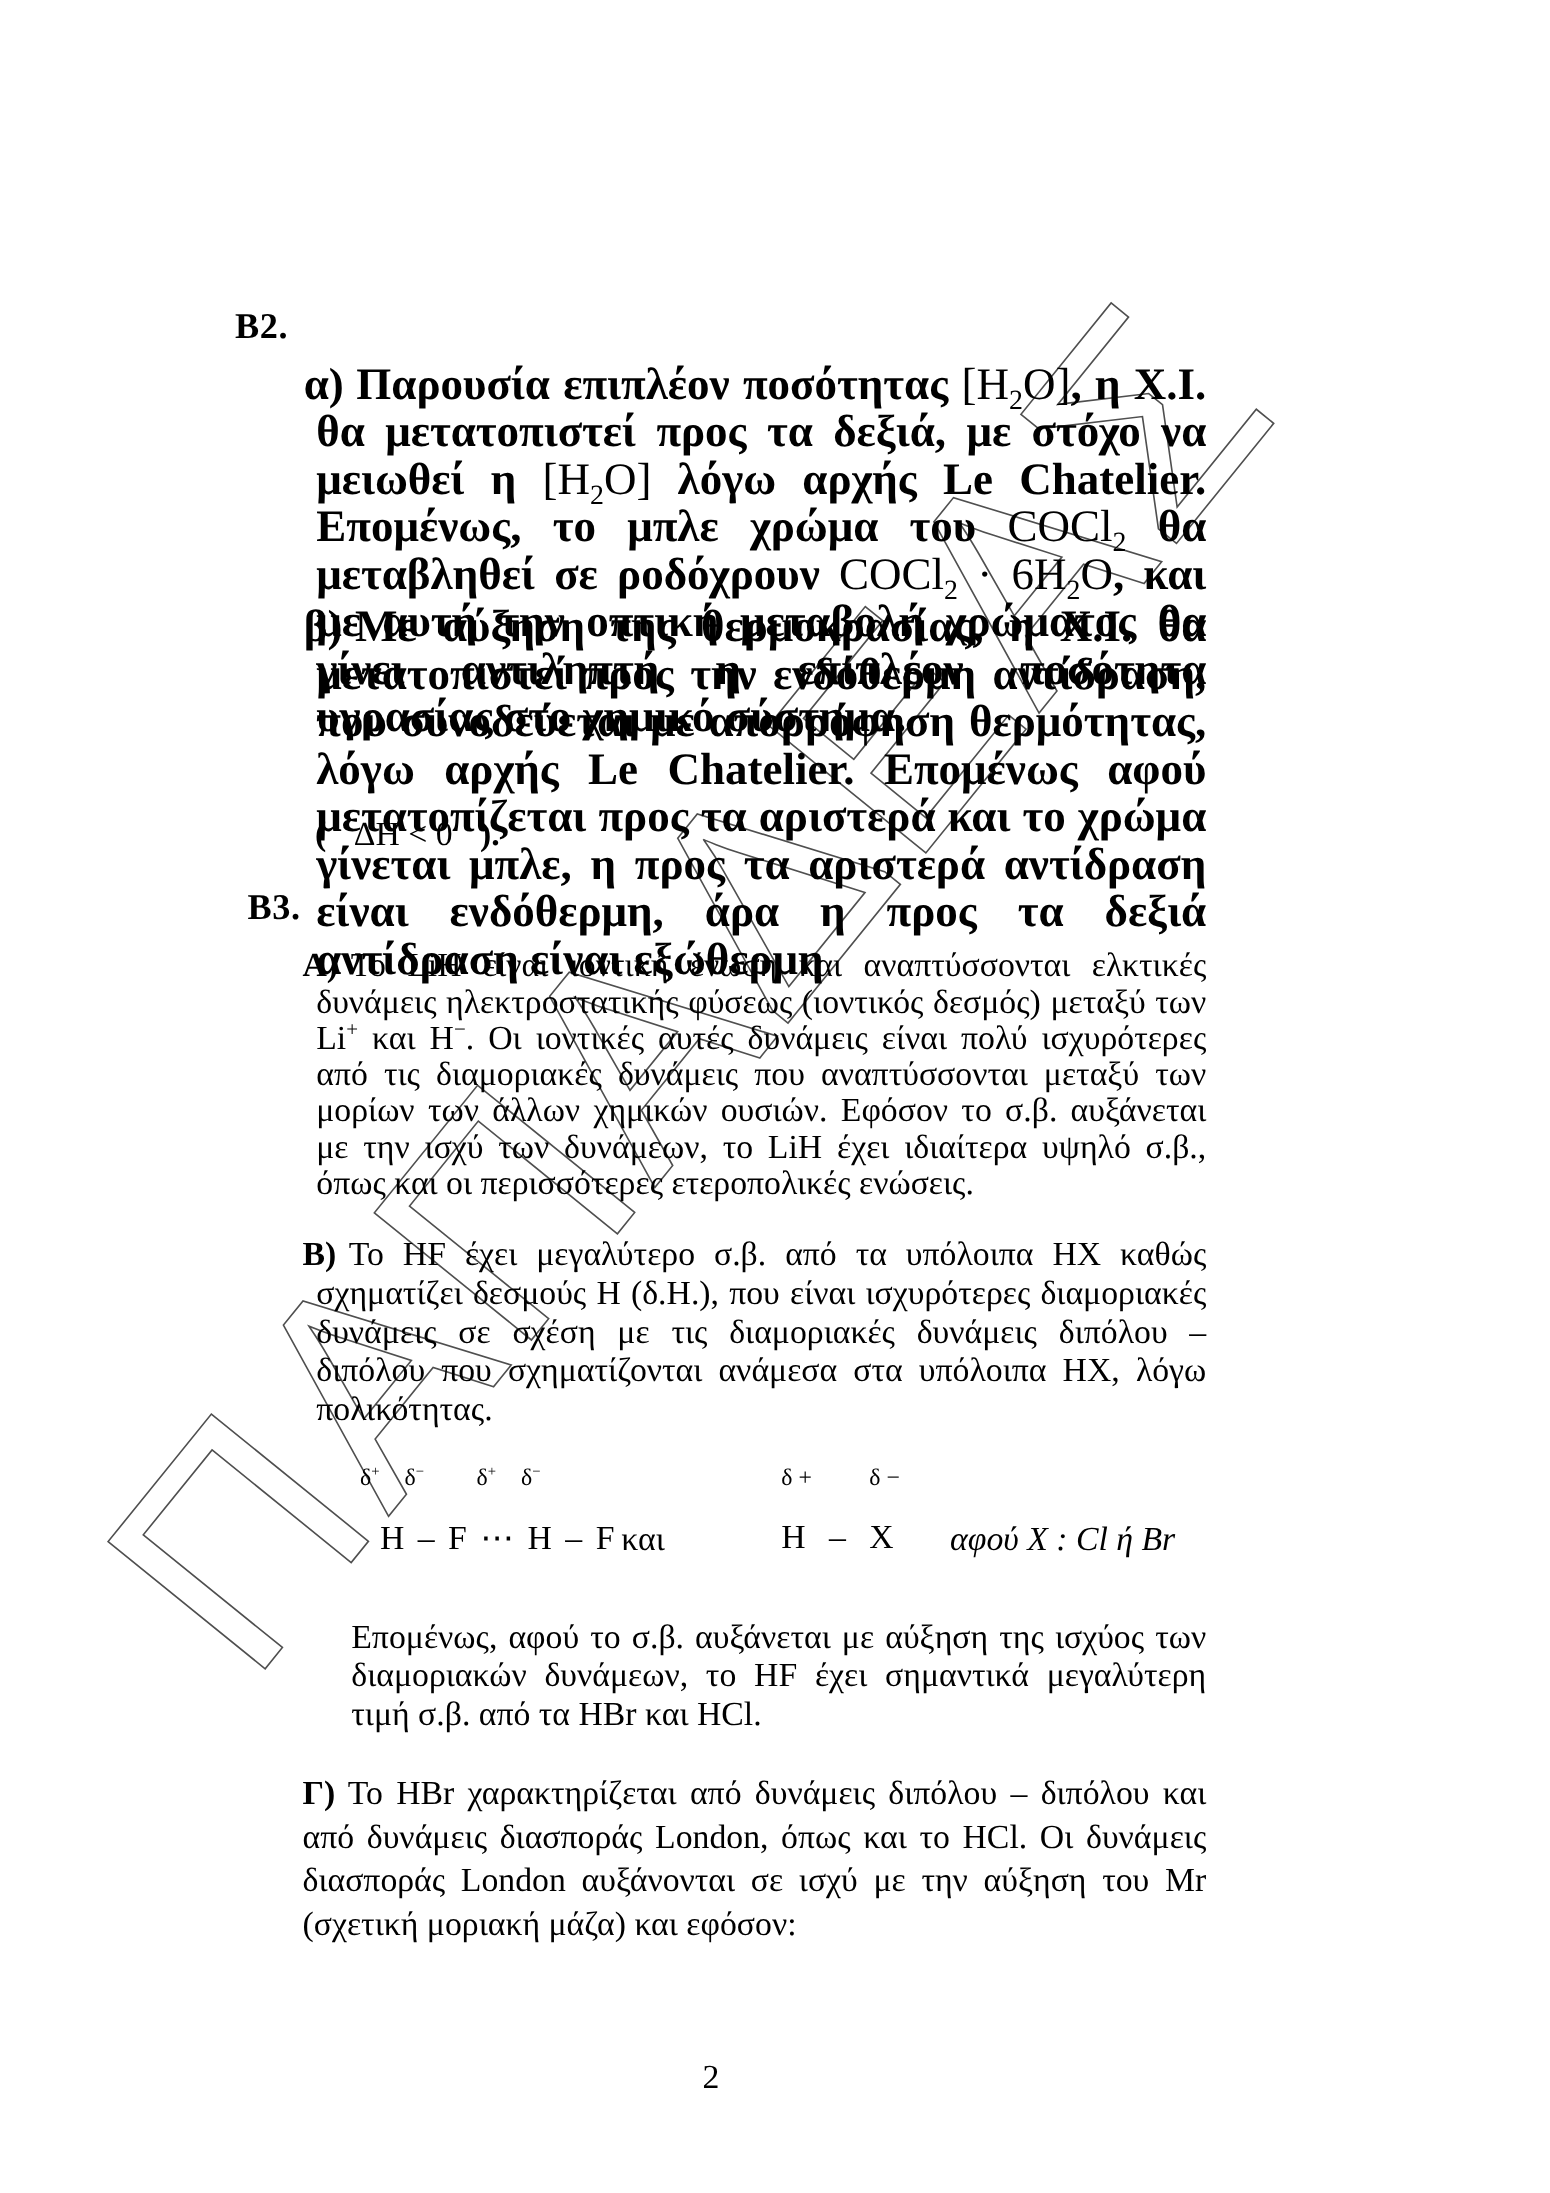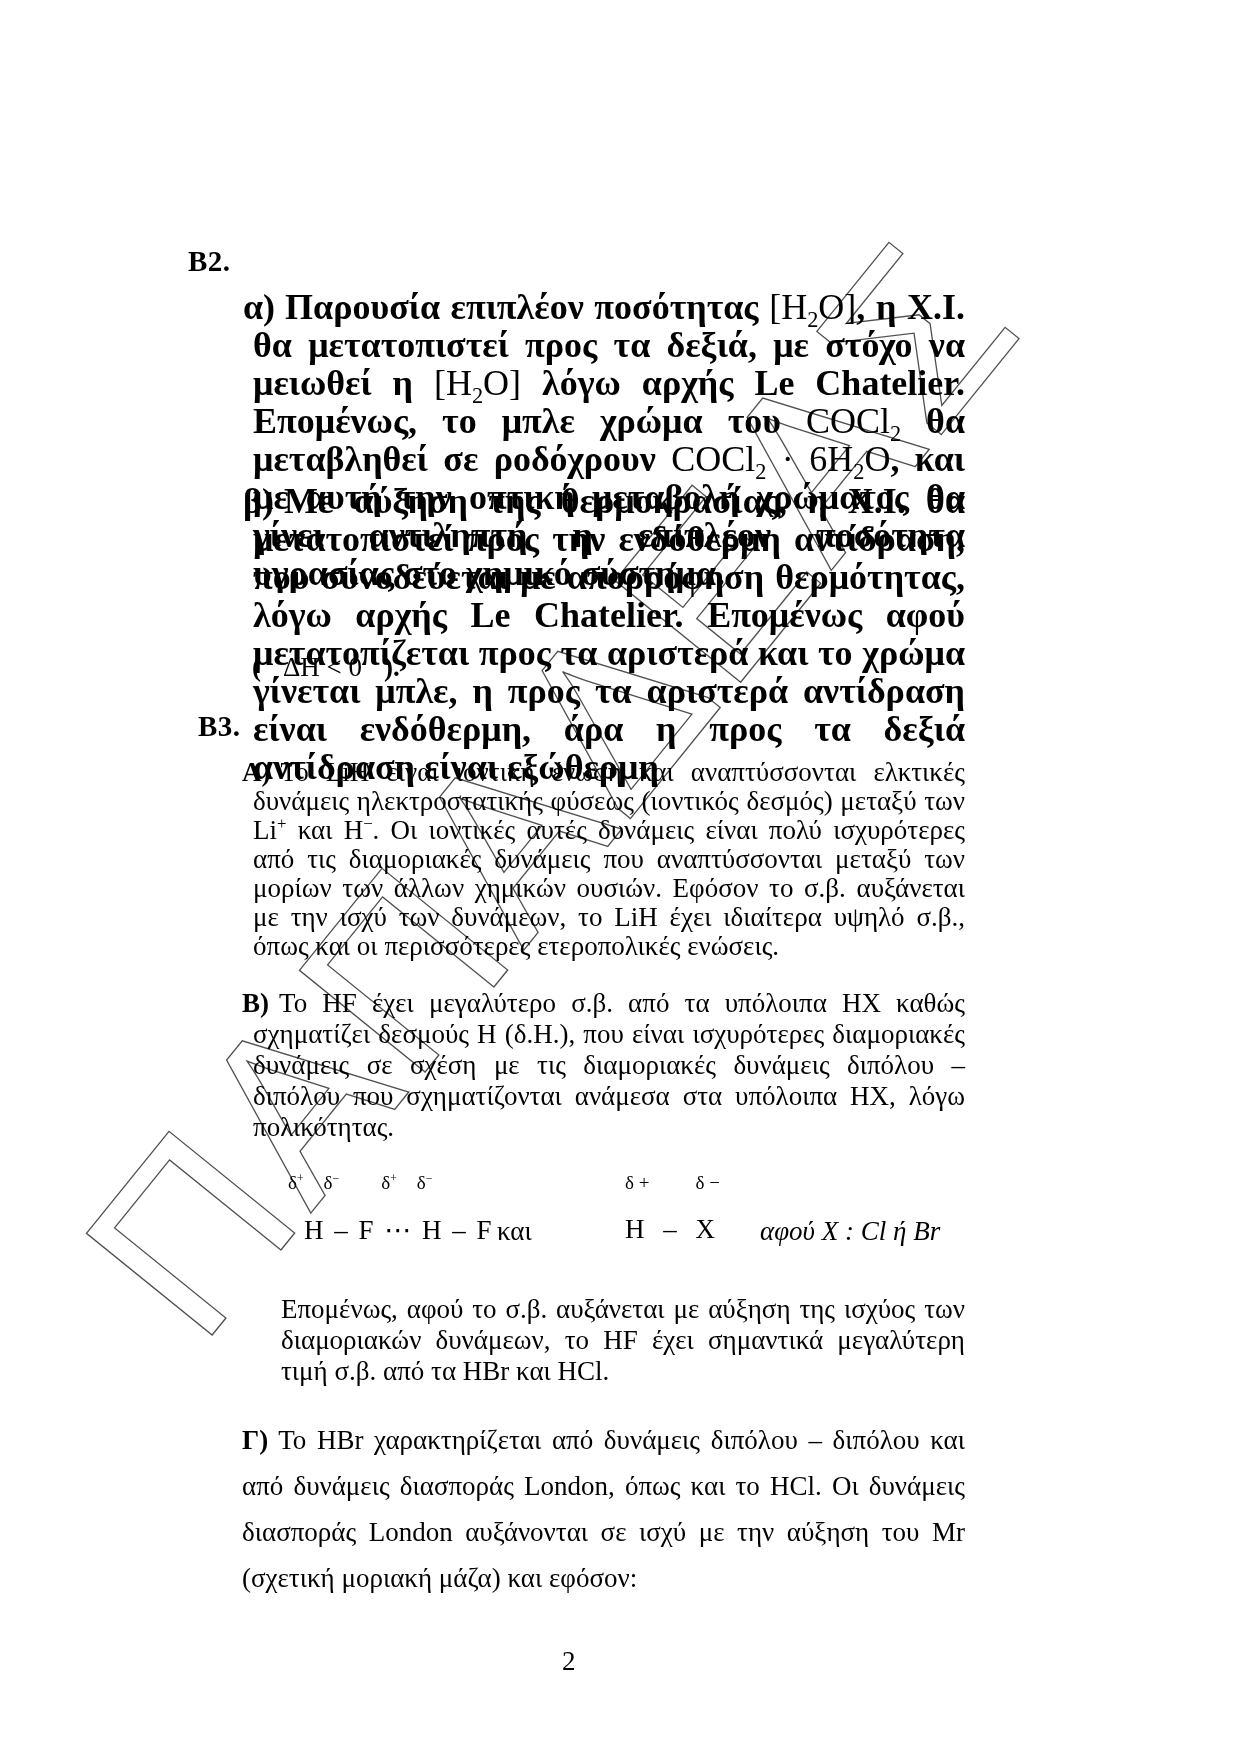--- a/index.html
+++ b/index.html
@@ -77,17 +77,17 @@
   <div class="line" style="left:497px; top:1216px;">και</div>
 
   <div class="line fdelta" style="left:625px; top:1172px;"><span><span>δ</span> <span>+</span></span><span class="fg-c"><span>δ</span> <span>−</span></span></div>
 
   <div class="line hxrow" style="left:625px; top:1214px;">H – X</div>
 
   <div class="line it" style="left:760px; top:1216px;">αφού X : Cl ή Br</div>
 
   <p class="para" style="left:281px; top:1294px; width:684px; font-size:27px; line-height:31px;">Επομένως, αφού το σ.β. αυξάνεται με αύξηση της ισχύος των διαμοριακών δυνάμεων, το HF έχει σημαντικά μεγαλύτερη τιμή σ.β. από τα HBr και HCl.</p>
 
-  <p class="para" style="left:242px; top:1417px; width:723px; font-size:27px; line-height:46px;"><span class="marker">Γ)</span><span>Το HBr χαρακτηρίζεται από δυνάμεις διπόλου – διπόλου και από δυνάμεις διασποράς London, όπως και το HCl. Οι δυνάμεις διασποράς London αυξάνονται σε ισχύ με την αύξηση του Mr (σχετική μοριακή μάζα) και εφόσον:</span></p>
+  <p class="para" style="left:242px; top:1417px; width:723px; font-size:27px; line-height:35px;"><span class="marker">Γ)</span><span>Το HBr χαρακτηρίζεται από δυνάμεις διπόλου – διπόλου και από δυνάμεις διασποράς London, όπως και το HCl. Οι δυνάμεις διασποράς London αυξάνονται σε ισχύ με την αύξηση του Mr (σχετική μοριακή μάζα) και εφόσον:</span></p>
 
   <div class="pagenum" style="left:562px; top:1646px;">2</div>
 
 </div>
 
 </body></html>

